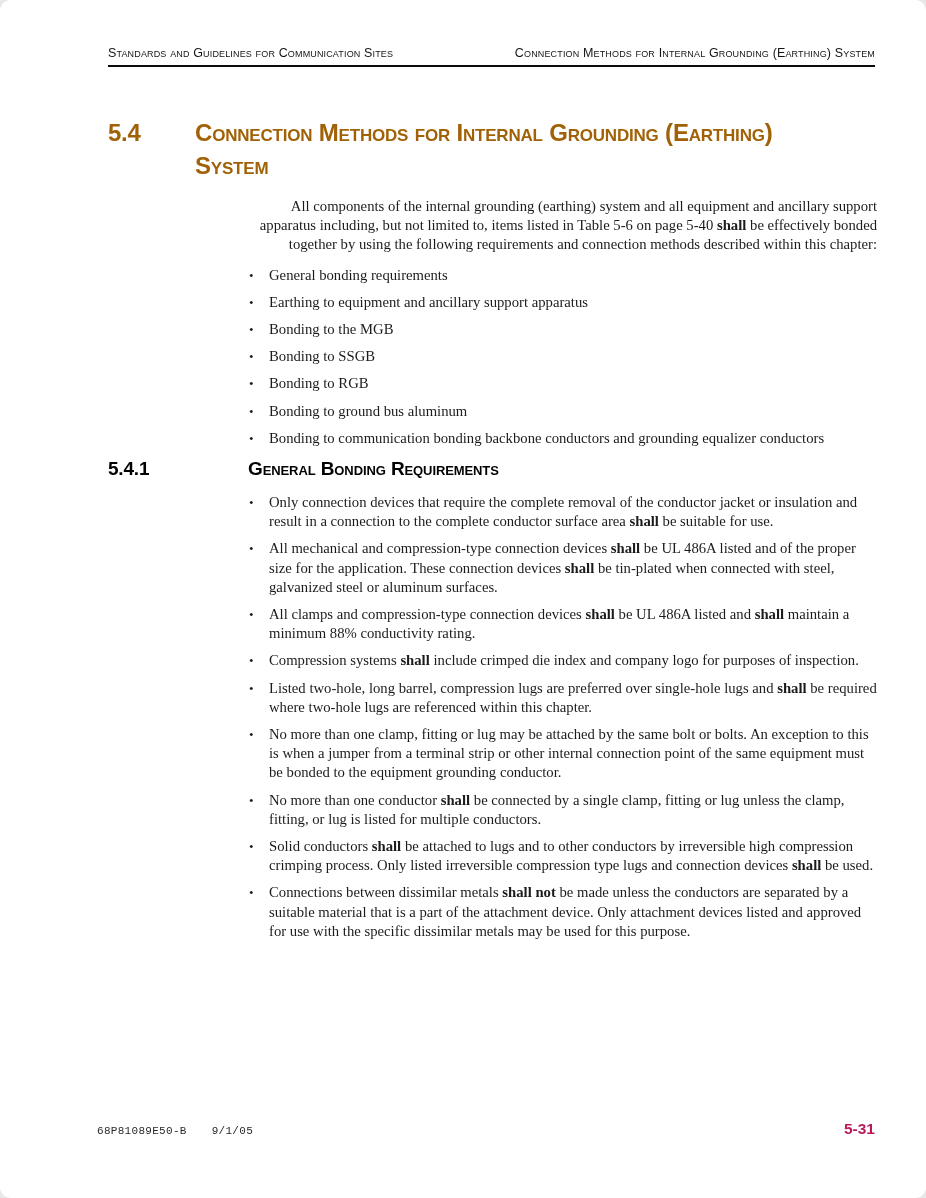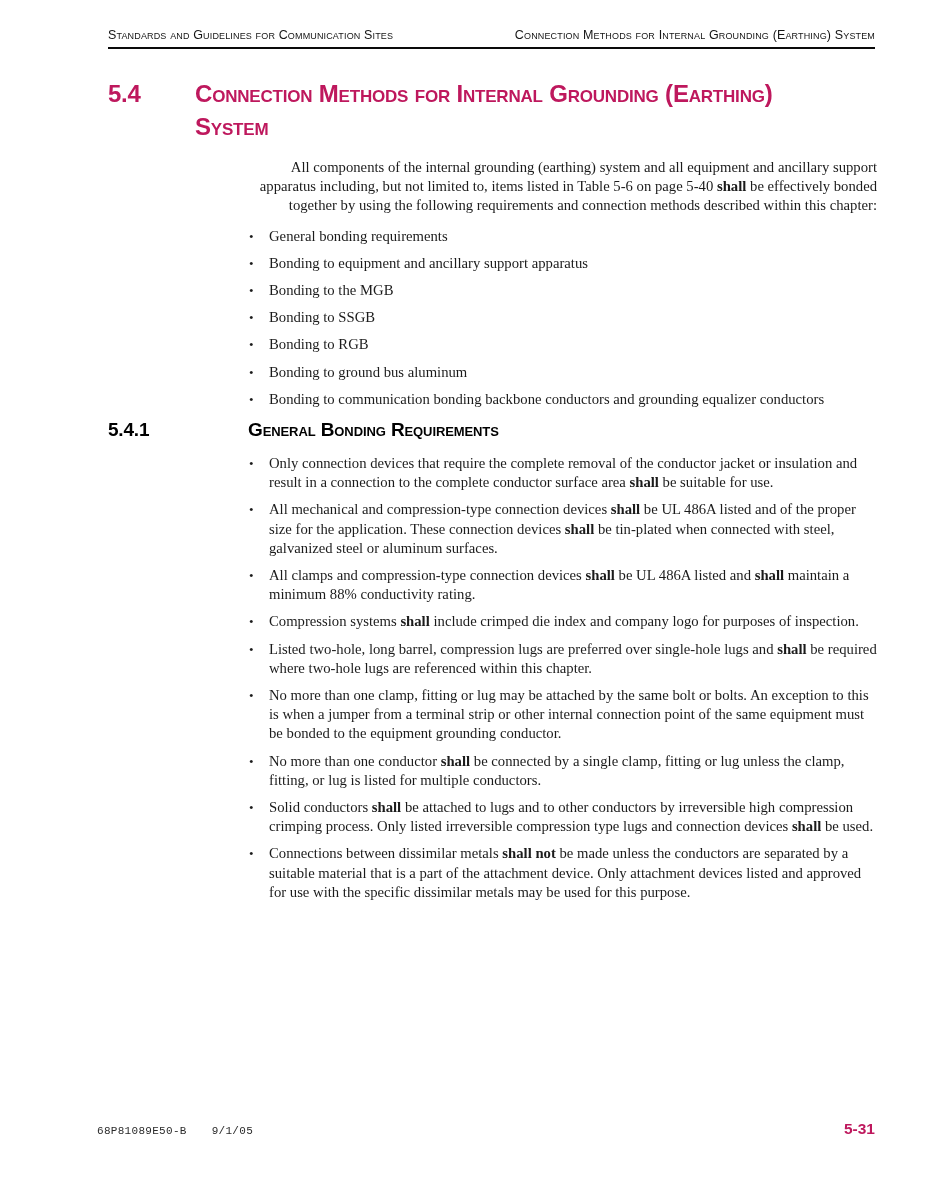--- a/index.html
+++ b/index.html
@@ -5,22 +5,23 @@
   * { margin: 0; padding: 0; box-sizing: border-box; }
   html, body { background: #e8e8e8; }
   body { font-family: "Liberation Serif", serif; }
 
   .sheet {
     position: relative;
     width: 926px;
     height: 1198px;
     background: #ffffff;
     color: #1b1b1b;
-    padding: 28px 51px 0 108px;
+    padding: 46px 51px 0 108px;
     overflow: hidden;
+    border-radius: 11px;
   }
 
   
   .running-header {
     display: flex;
     justify-content: space-between;
     align-items: baseline;
     font-family: "Liberation Sans", sans-serif;
     font-variant: small-caps;
     font-size: 12.5px;
@@ -29,24 +30,24 @@
     white-space: nowrap;
   }
   .header-rule {
     border-bottom: 2px solid #0a0a0a;
     margin-top: 5px;
   }
 
   
   .h1-row {
     display: flex;
-    margin-top: 28px;
-    font-family: "Liberation Sans", sans-serif;
-    font-weight: bold;
-    color: #be185d;
+    margin-top: 49px;
+    font-family: "Liberation Sans", sans-serif;
+    font-weight: bold;
+    color: #a16207;
   }
   .h1-num {
     width: 87px;
     font-size: 24px;
     line-height: 33px;
     letter-spacing: -0.3px;
   }
   .h1-title {
     font-size: 24px;
     line-height: 33px;
@@ -149,21 +150,21 @@
     </div>
     <div class="body-col">
       <p>All components of the internal grounding (earthing) system and all equipment and ancillary support apparatus including, but not limited to, items listed in Table 5-6 on page 5-40 <b>shall</b> be effectively bonded together by using the following requirements and connection methods described within this chapter:</p>
       <div class="bullet-list">
         <div class="bullet-item">
             <span class="bullet-glyph">•</span>
             <span class="bullet-text">General bonding requirements</span>
           </div>
         <div class="bullet-item">
             <span class="bullet-glyph">•</span>
-            <span class="bullet-text">Bonding to equipment and ancillary support apparatus</span>
+            <span class="bullet-text">Earthing to equipment and ancillary support apparatus</span>
           </div>
         <div class="bullet-item">
             <span class="bullet-glyph">•</span>
             <span class="bullet-text">Bonding to the MGB</span>
           </div>
         <div class="bullet-item">
             <span class="bullet-glyph">•</span>
             <span class="bullet-text">Bonding to SSGB</span>
           </div>
         <div class="bullet-item">

